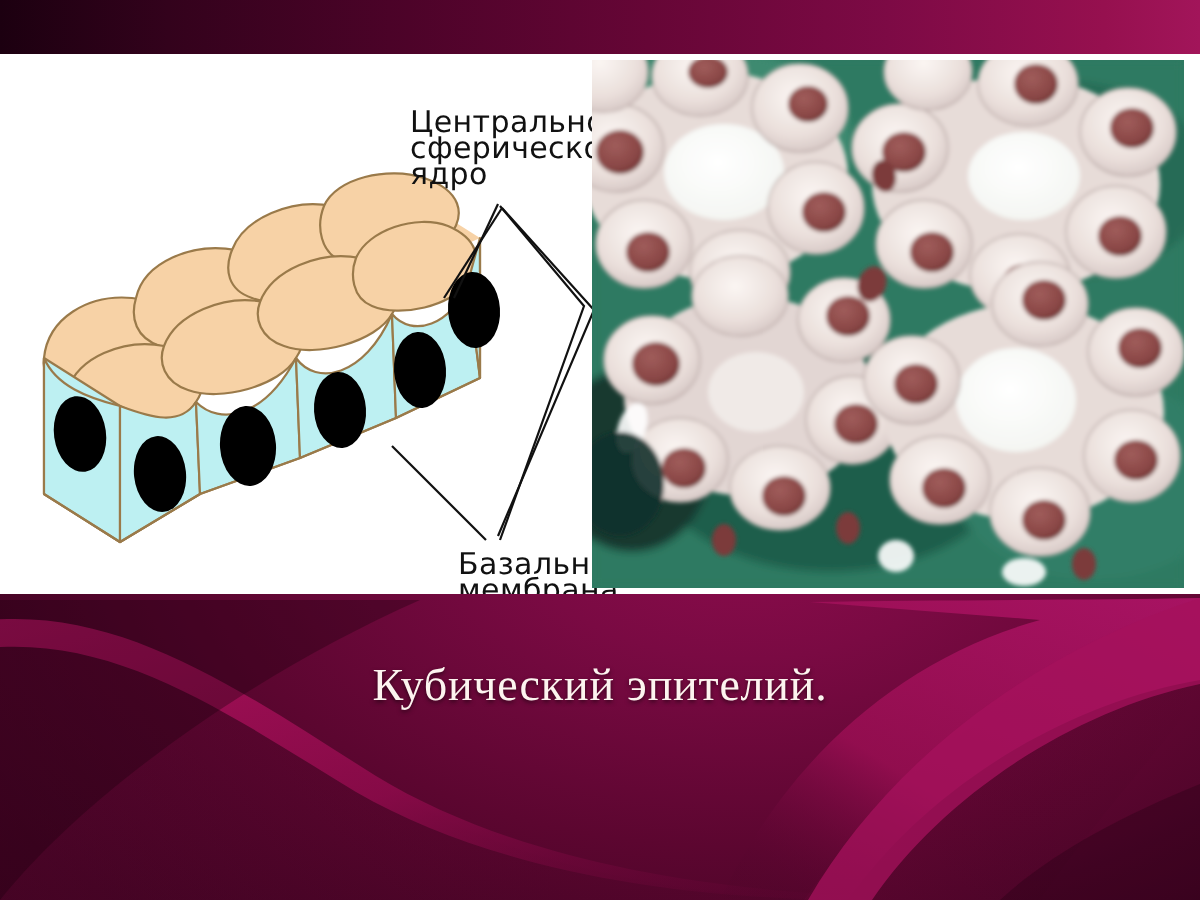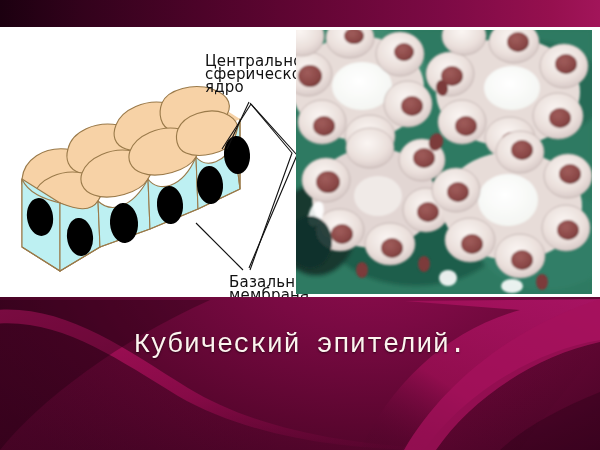--- a/index.html
+++ b/index.html
@@ -54,22 +54,22 @@
   #micrograph{
     position:absolute;left:296px;top:3px;width:296px;height:264px;
     overflow:hidden;background:#cfd6cf;
   }
   #micrograph svg{display:block;}
 
   
   #caption{
     position:absolute;left:0;top:330px;width:600px;
     text-align:center;z-index:6;
-    font-family:Liberation Mono, monospace;
-    font-size:27px;
+    font-family:Liberation Serif, serif;
+    font-size:23px;
     color:#fdf4ef;
     letter-spacing:.4px;
     text-shadow:0 1px 2px rgba(0,0,0,.55);
   }
 </style>
 </head>
 <body>
 
 <div id="slide">
 

